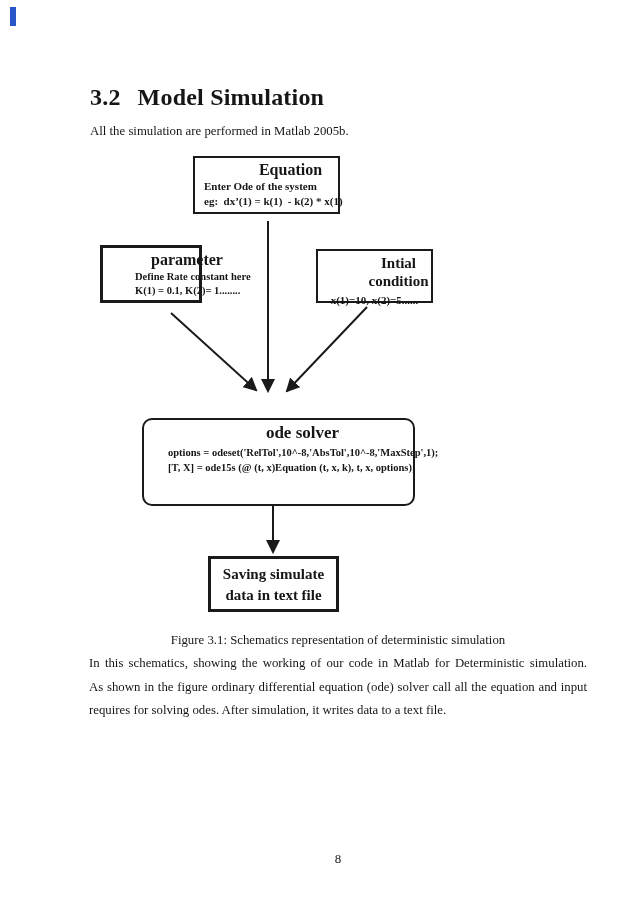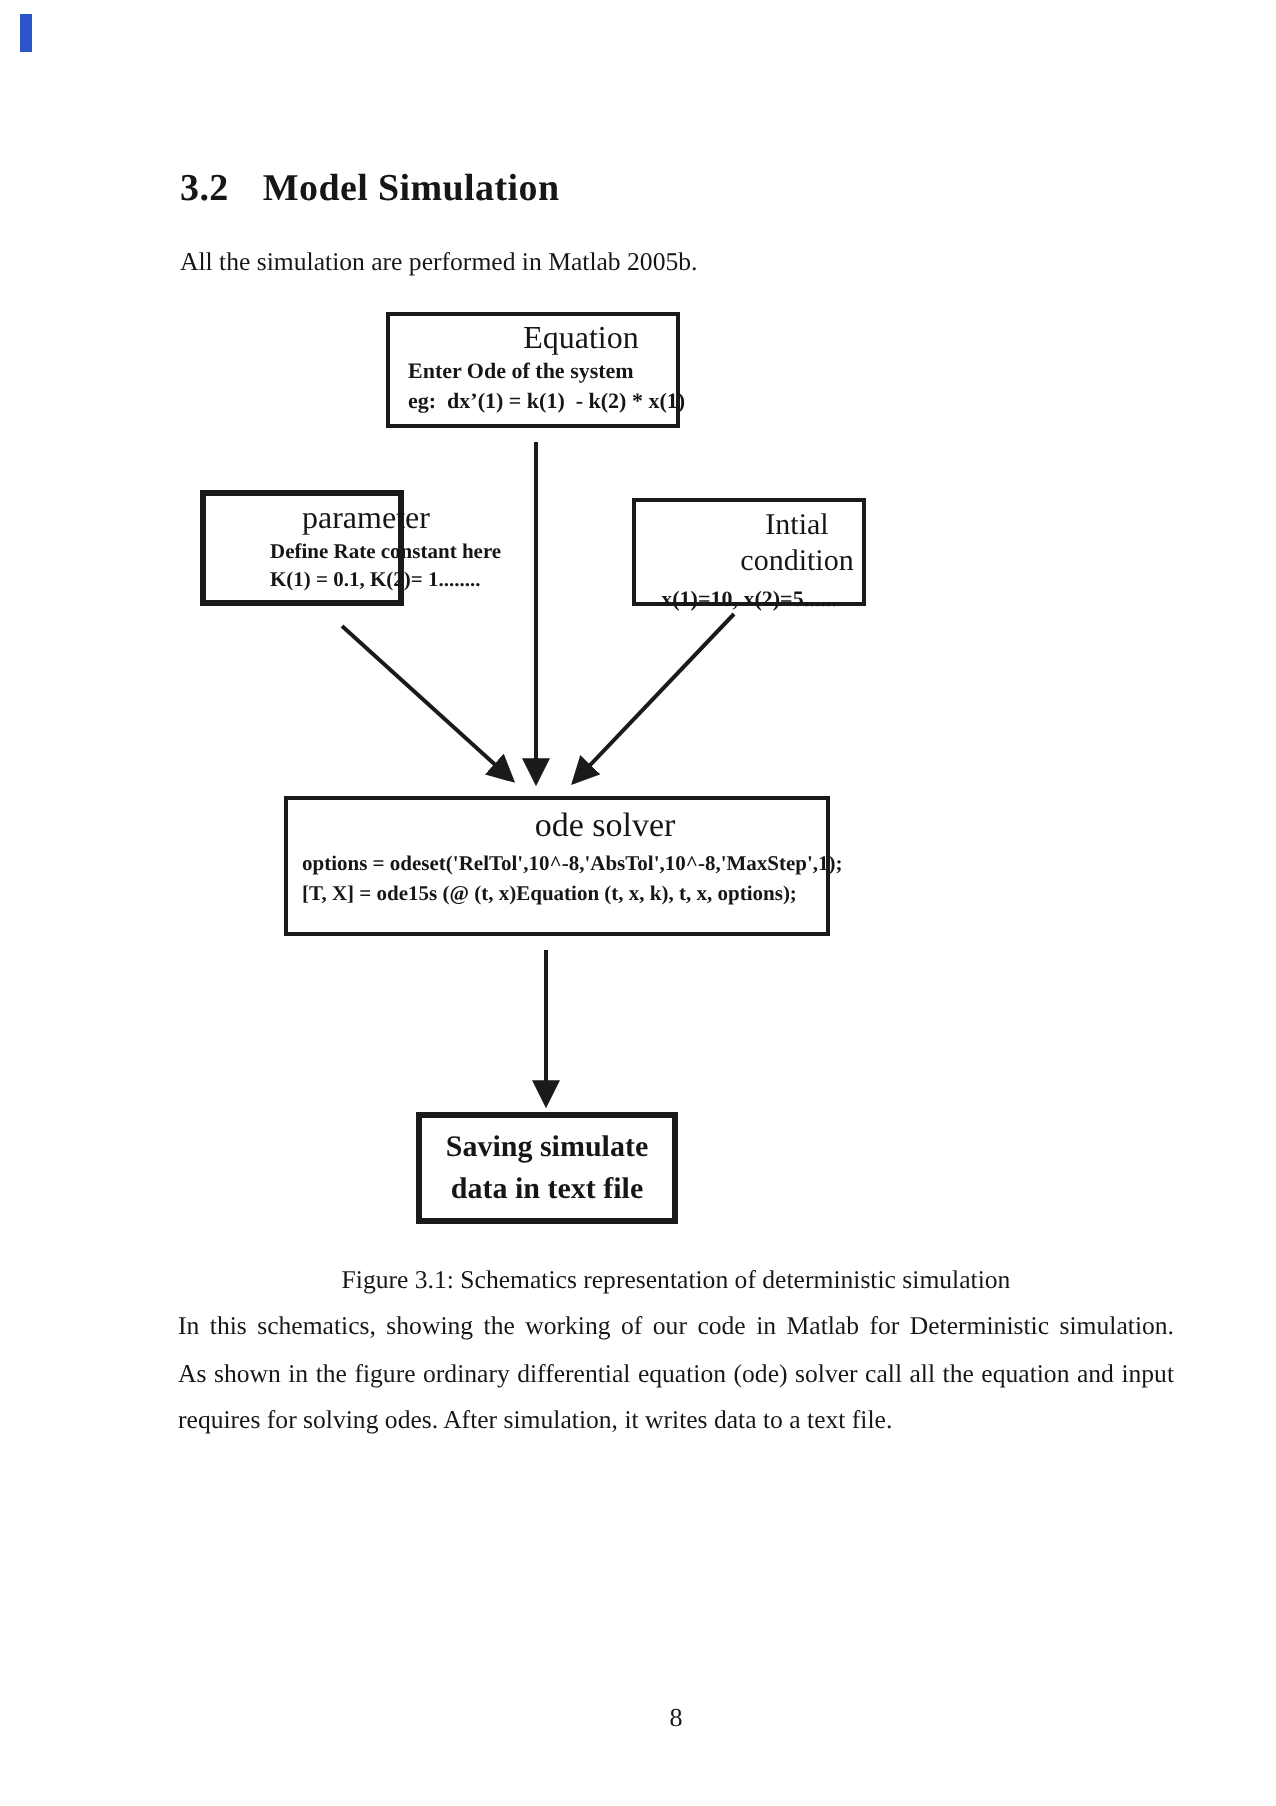--- a/index.html
+++ b/index.html
@@ -12,49 +12,49 @@
     color:#161616;
   }
   
   .blue-marker{
     position:absolute;left:10px;top:7px;width:6px;height:19px;
     background:#2a55c8;
   }
   
   .heading{
     position:absolute;left:90px;top:84px;
-    font-size:19px;font-weight:bold;letter-spacing:.2px;
+    font-size:24px;font-weight:bold;letter-spacing:.2px;
     white-space:nowrap;
   }
   .heading .sec-title{margin-left:17px;}
   
   .intro{
     position:absolute;left:90px;top:124px;
     font-size:12.8px;white-space:nowrap;
   }
   
   .dbox{
     position:absolute;box-sizing:border-box;
     border:2px solid #1a1a1a;background:#ffffff;
     font-weight:bold;line-height:1;
   }
-  .dbox .btitle{text-align:center;font-weight:normal;margin-left:48px;}
+  .dbox .btitle{text-align:center;font-weight:bold;margin-left:48px;}
   .dbox .bline{white-space:pre;font-weight:bold;}
   .box-equation{left:193px;top:156px;width:147px;height:58px;padding-top:2px;}
   .box-equation .btitle{font-size:16px;line-height:19px;}
   .box-equation .bline{font-size:11px;line-height:13.5px;padding-left:9px;margin-top:1px;}
   .box-parameter{left:100px;top:245px;width:102px;height:58px;border-width:3px;padding-top:2px;}
   .box-parameter .btitle{font-size:16px;line-height:19px;}
   .box-parameter .bline{font-size:10.5px;line-height:13px;text-align:center;margin-top:1px;padding-left:32px;}
   .box-initial{left:316px;top:249px;width:117px;height:54px;padding-top:3px;}
   .box-initial .btitle{font-size:15px;line-height:18px;}
   .box-initial .bline{font-size:11px;line-height:13px;text-align:center;margin-top:4px;}
-  .box-ode{left:142px;top:398px;width:273px;height:70px;padding-top:2px;}
+  .box-ode{left:142px;top:418px;width:273px;height:88px;padding-top:2px;border-radius:10px;}
   .box-ode .btitle{font-size:17px;line-height:21px;}
-  .box-ode .bline{font-size:10.5px;line-height:13.5px;padding-left:7px;margin-top:1px;}
+  .box-ode .bline{font-size:10.5px;line-height:13.5px;padding-left:24px;margin-top:1px;}
   .box-ode .bline:nth-of-type(2){margin-top:3px;}
   .box-saving{left:208px;top:556px;width:131px;height:56px;border-width:3px;padding-top:5px;}
   .box-saving .bline{font-size:15px;line-height:21px;text-align:center;}
   
   .arrows{position:absolute;left:0;top:0;pointer-events:none;}
   
   .caption{
     position:absolute;left:89px;top:633px;width:498px;
     font-size:12.8px;text-align:center;
   }

